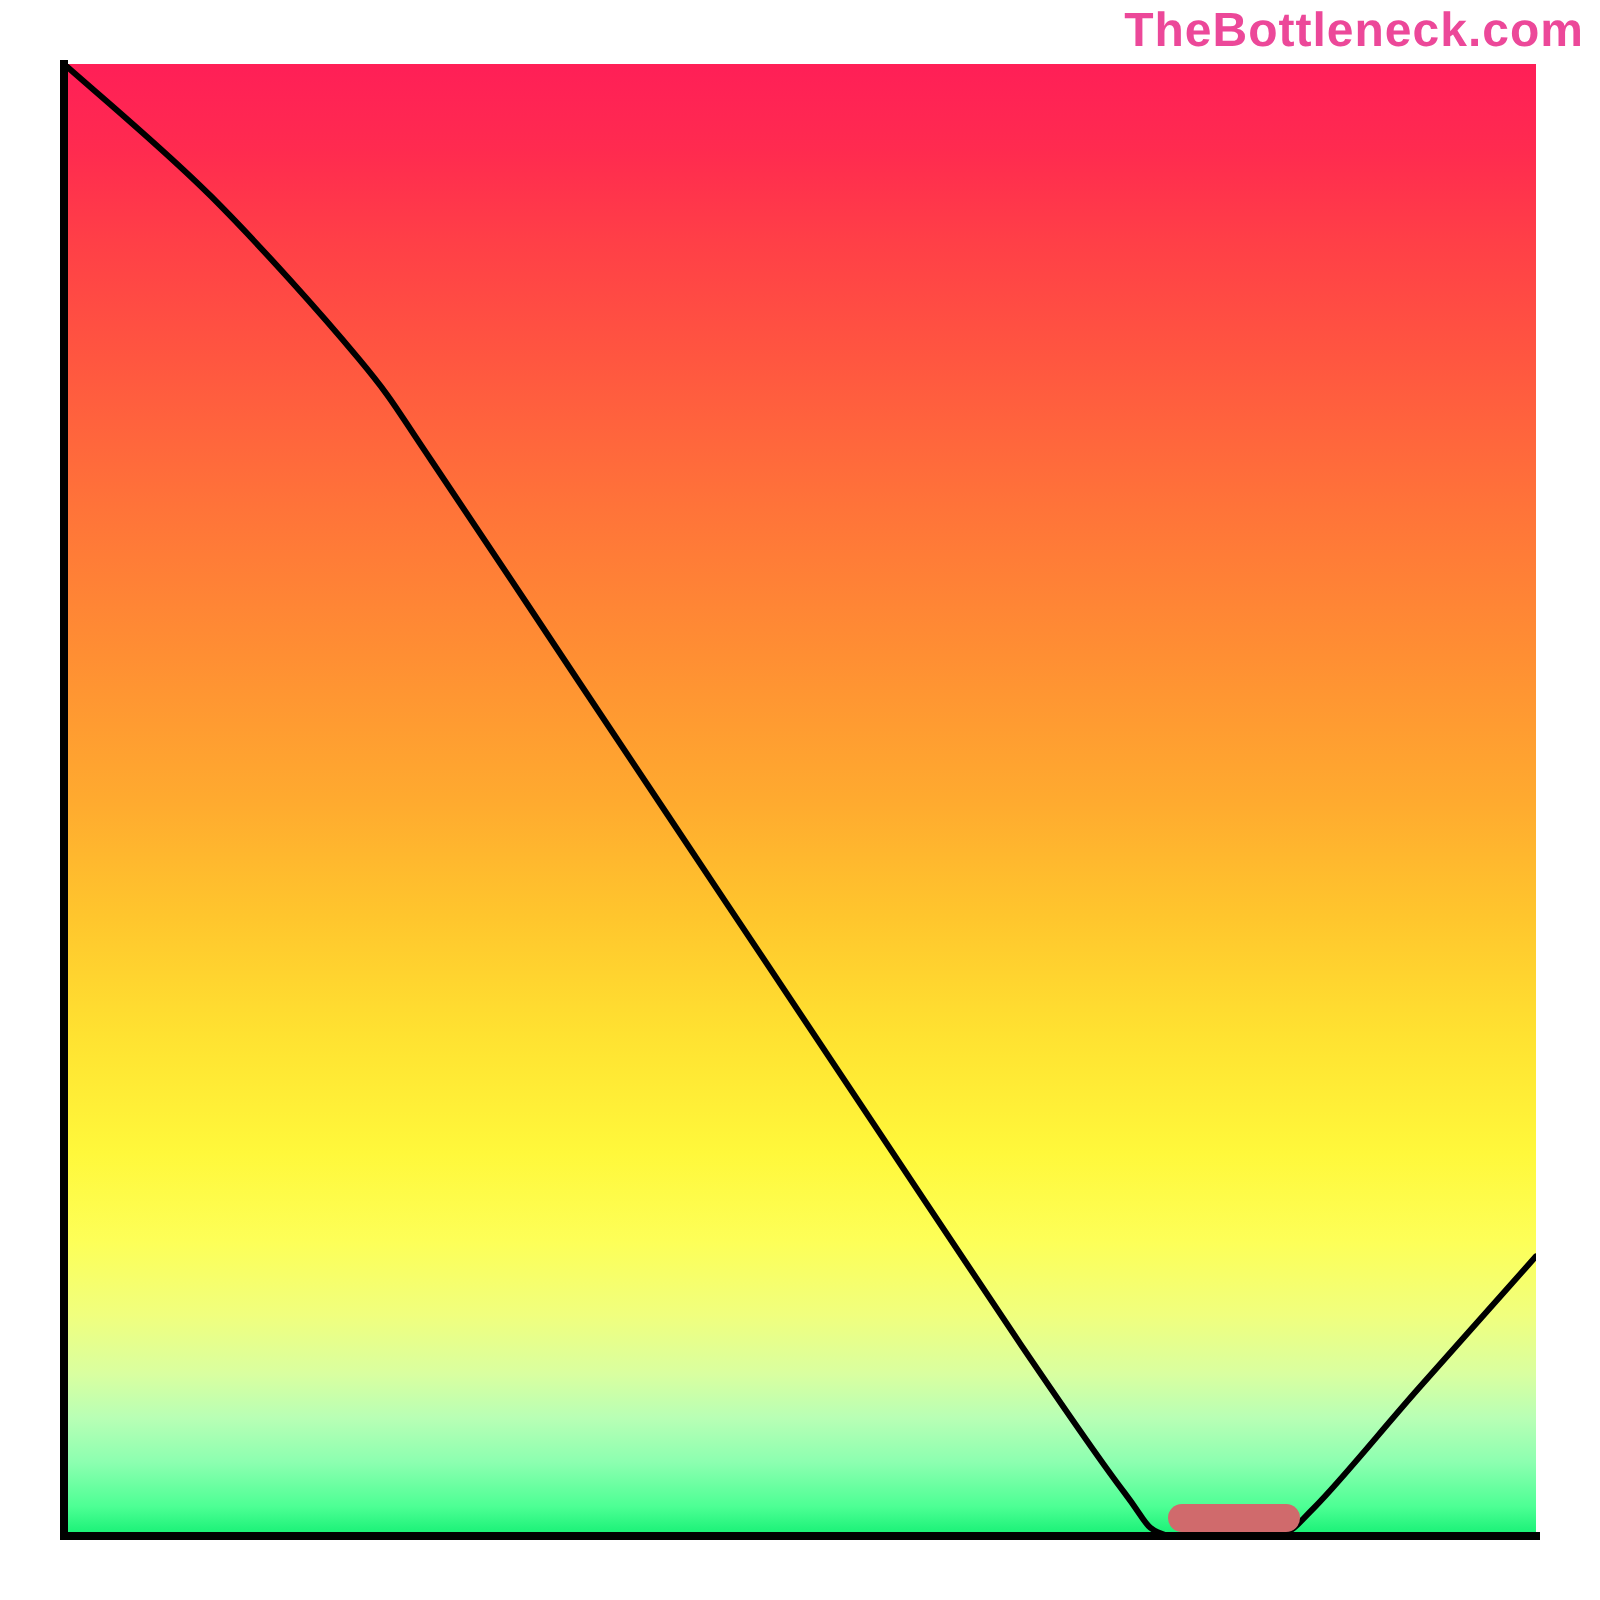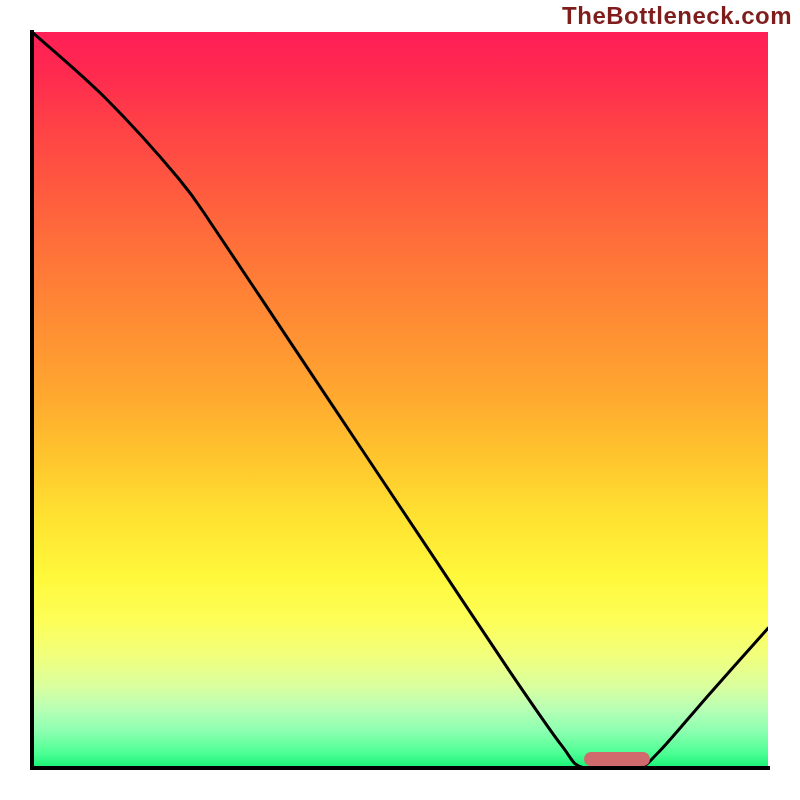--- a/index.html
+++ b/index.html
@@ -15,21 +15,21 @@
     width: 800px;
     height: 800px;
   }
   .watermark {
     position: absolute;
     top: 2px;
     right: 8px;
     font-family: Arial, Helvetica, sans-serif;
     font-size: 24px;
     font-weight: 600;
-    color: #7f1d1d;
+    color: #ec4899;
     letter-spacing: 0.5px;
     z-index: 20;
   }
   .plot-area {
     position: absolute;
     left: 32px;
     top: 32px;
     width: 736px;
     height: 736px;
     background: linear-gradient(to bottom,

